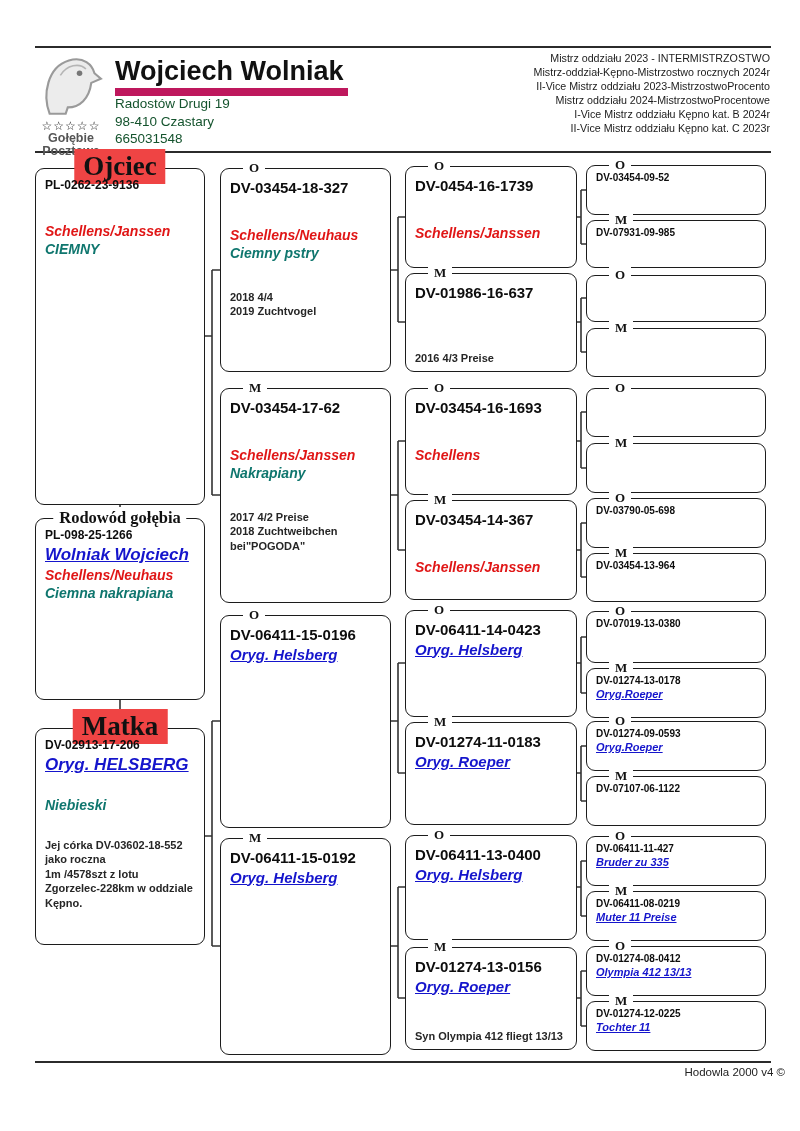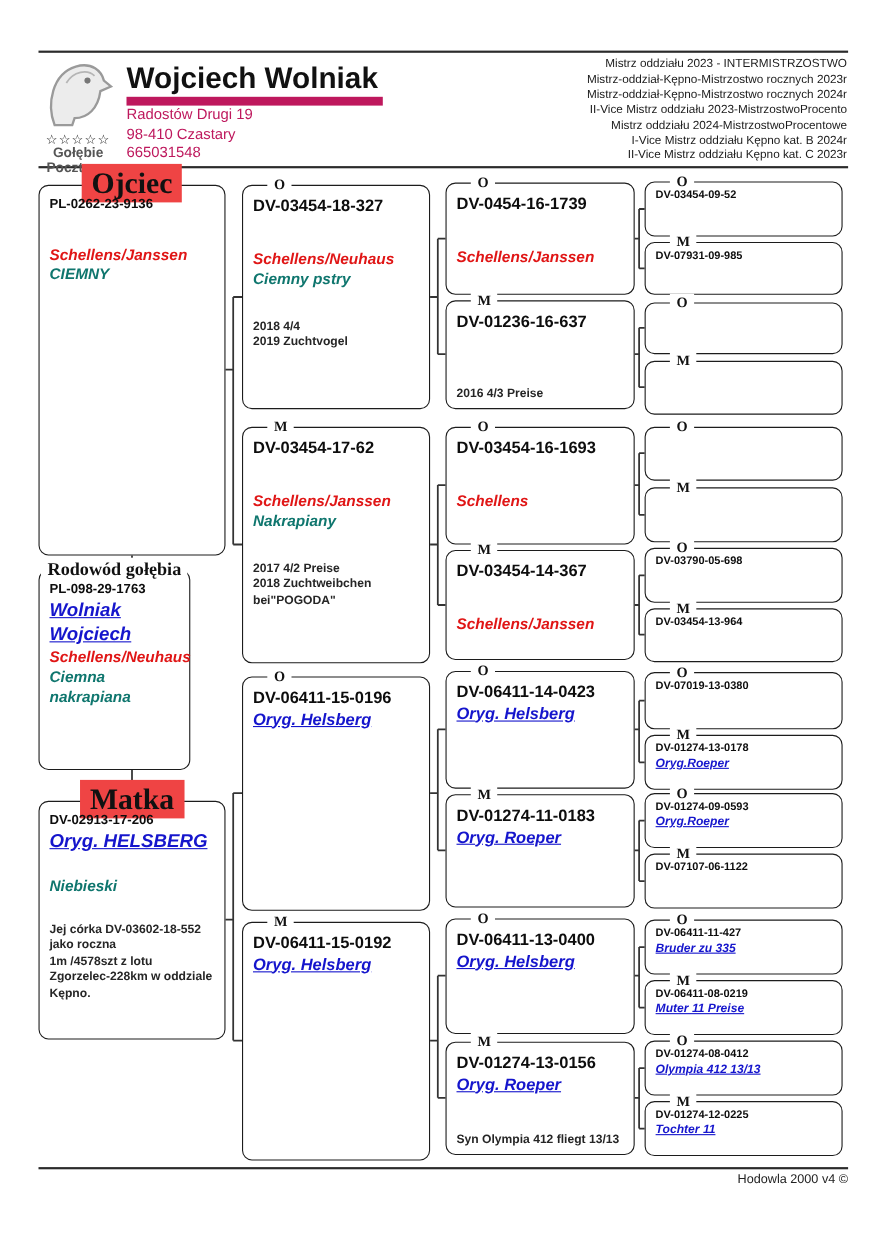--- a/index.html
+++ b/index.html
@@ -5,21 +5,21 @@
   html,body{margin:0;padding:0;background:#fff;}
   #page{position:relative;width:800px;height:1131px;background:#fff;
         font-family:"Liberation Sans",sans-serif;color:#111;overflow:hidden;}
   .hrule{position:absolute;height:2px;background:#2b2b2b;left:35px;width:736px;}
   
   #logo{position:absolute;left:33px;top:54px;width:76px;text-align:center;}
   #logo .stars{font-size:12px;letter-spacing:1px;color:#222;line-height:12px;}
   #logo .lg-txt{font-weight:bold;font-size:12.5px;color:#555;line-height:13px;}
   #owner-name{position:absolute;left:115px;top:56px;font-size:27px;font-weight:bold;
       border-bottom:8px solid #be185d;padding:0 4px 1px 0;display:inline-block;}
-  #addr{position:absolute;left:115px;top:95px;font-size:13.5px;line-height:17.5px;color:#be185d;}
+  #addr{position:absolute;left:115px;top:95px;font-size:13.5px;line-height:17.5px;color:#14532d;}
   #achv{position:absolute;left:430px;top:52px;width:340px;text-align:right;
       font-size:10.7px;line-height:13.9px;color:#1c1c1c;}
   
   .pbox{position:absolute;border:1.6px solid #1c1c1c;border-radius:9px;background:#fff;box-sizing:border-box;line-height:1.3;}
   .inner{position:relative;padding:9px 9px 5px;height:100%;box-sizing:border-box;}
   .tag{position:absolute;top:-9px;left:22px;background:#fff;padding:0 6px;
       font-family:"Liberation Serif",serif;font-weight:bold;font-size:13px;color:#111;}
   .legend-big{position:absolute;top:-20px;left:50%;transform:translateX(-50%);background:#ef4444;
       padding:0 9px;font-family:"Liberation Serif",serif;font-weight:bold;font-size:27px;white-space:nowrap;}
   .legend-mid{position:absolute;top:-12px;left:50%;transform:translateX(-50%);background:#fff;
@@ -28,21 +28,21 @@
   .ring15{font-size:15px;font-weight:bold;color:#0d0d0d;}
   .ring13{font-size:10px;font-weight:bold;color:#0d0d0d;}
   .red{color:#e01616;font-weight:bold;font-style:italic;font-size:14px;}
   .green{color:#0f766e;font-weight:bold;font-style:italic;font-size:14px;}
   .blue{color:#1515cc;font-weight:bold;font-style:italic;font-size:15px;text-decoration:underline;}
   .blue-lg{font-size:17px;}
   .blue-sm{font-size:11px;}
   .note{color:#262626;font-weight:bold;font-size:11px;white-space:pre-line;line-height:1.32;}
   .bottom-note{position:absolute;bottom:5px;left:9px;}
   .mt28{margin-top:28px;} .mt24{margin-top:24px;} .mt20{margin-top:20px;}
-  #footer-credit{position:absolute;left:35px;top:1066px;width:736px;text-align:right;
+  #footer-credit{position:absolute;left:49px;top:1066px;width:736px;text-align:right;
       font-size:11.5px;color:#222;}
   #connectors{position:absolute;left:0;top:0;pointer-events:none;}
 </style>
 </head>
 <body>
 
 <div id="page">
 
   <div class="hrule" style="top:46px"></div>
   <div class="hrule" style="top:151px"></div>
@@ -61,21 +61,20 @@
 
   <div id="owner-name">Wojciech Wolniak</div>
   <div id="addr">
     <div>Radostów Drugi 19</div>
     <div>98-410 Czastary</div>
     <div>665031548</div>
   </div>
 
   <div id="achv">
     <div>Mistrz oddziału 2023 - INTERMISTRZOSTWO</div>
-    <div>Mistrz-oddział-Kępno-Mistrzostwo rocznych 2023r</div>
     <div>Mistrz-oddział-Kępno-Mistrzostwo rocznych 2024r</div>
     <div>II-Vice Mistrz oddziału 2023-MistrzostwoProcento</div>
     <div>Mistrz oddziału 2024-MistrzostwoProcentowe</div>
     <div>I-Vice Mistrz oddziału Kępno kat. B 2024r</div>
     <div>II-Vice Mistrz oddziału Kępno kat. C 2023r</div>
   </div>
 
   <svg id="connectors" width="800" height="1131">
     <path fill="none" stroke="#333" stroke-width="1.6" d="
       M120,505 V519 M120,700 V729
@@ -97,24 +96,24 @@
 
   <div class="pbox" style="left:35px;top:168px;width:170px;height:337px">
     <span class="legend-big">Ojciec</span>
     <div class="inner">
       <div class="ring16">PL-0262-23-9136</div>
       <div class="red mt28">Schellens/Janssen</div>
       <div class="green">CIEMNY</div>
     </div>
   </div>
 
-  <div class="pbox" style="left:35px;top:518px;width:138px;height:182px">
+  <div class="pbox" style="left:35px;top:518px;width:170px;height:182px">
     <span class="legend-mid">Rodowód gołębia</span>
     <div class="inner">
-      <div class="ring16">PL-098-29-1763</div>
+      <div class="ring16">PL-098-25-1266</div>
       <div class="blue blue-lg">Wolniak Wojciech</div>
       <div class="red">Schellens/Neuhaus</div>
       <div class="green">Ciemna nakrapiana</div>
     </div>
   </div>
 
   <div class="pbox" style="left:35px;top:728px;width:170px;height:217px">
     <span class="legend-big">Matka</span>
     <div class="inner">
       <div class="ring16">DV-02913-17-206</div>
@@ -171,21 +170,21 @@
     <span class="tag">O</span>
     <div class="inner">
       <div class="ring15">DV-0454-16-1739</div>
       <div class="red mt28">Schellens/Janssen</div>
     </div>
   </div>
 
   <div class="pbox" style="left:405px;top:273px;width:172px;height:99px">
     <span class="tag">M</span>
     <div class="inner">
-      <div class="ring15">DV-01236-16-637</div>
+      <div class="ring15">DV-01986-16-637</div>
       <div class="note bottom-note">2016 4/3 Preise</div>
     </div>
   </div>
 
   <div class="pbox" style="left:405px;top:388px;width:172px;height:107px">
     <span class="tag">O</span>
     <div class="inner">
       <div class="ring15">DV-03454-16-1693</div>
       <div class="red mt28">Schellens</div>
     </div>

